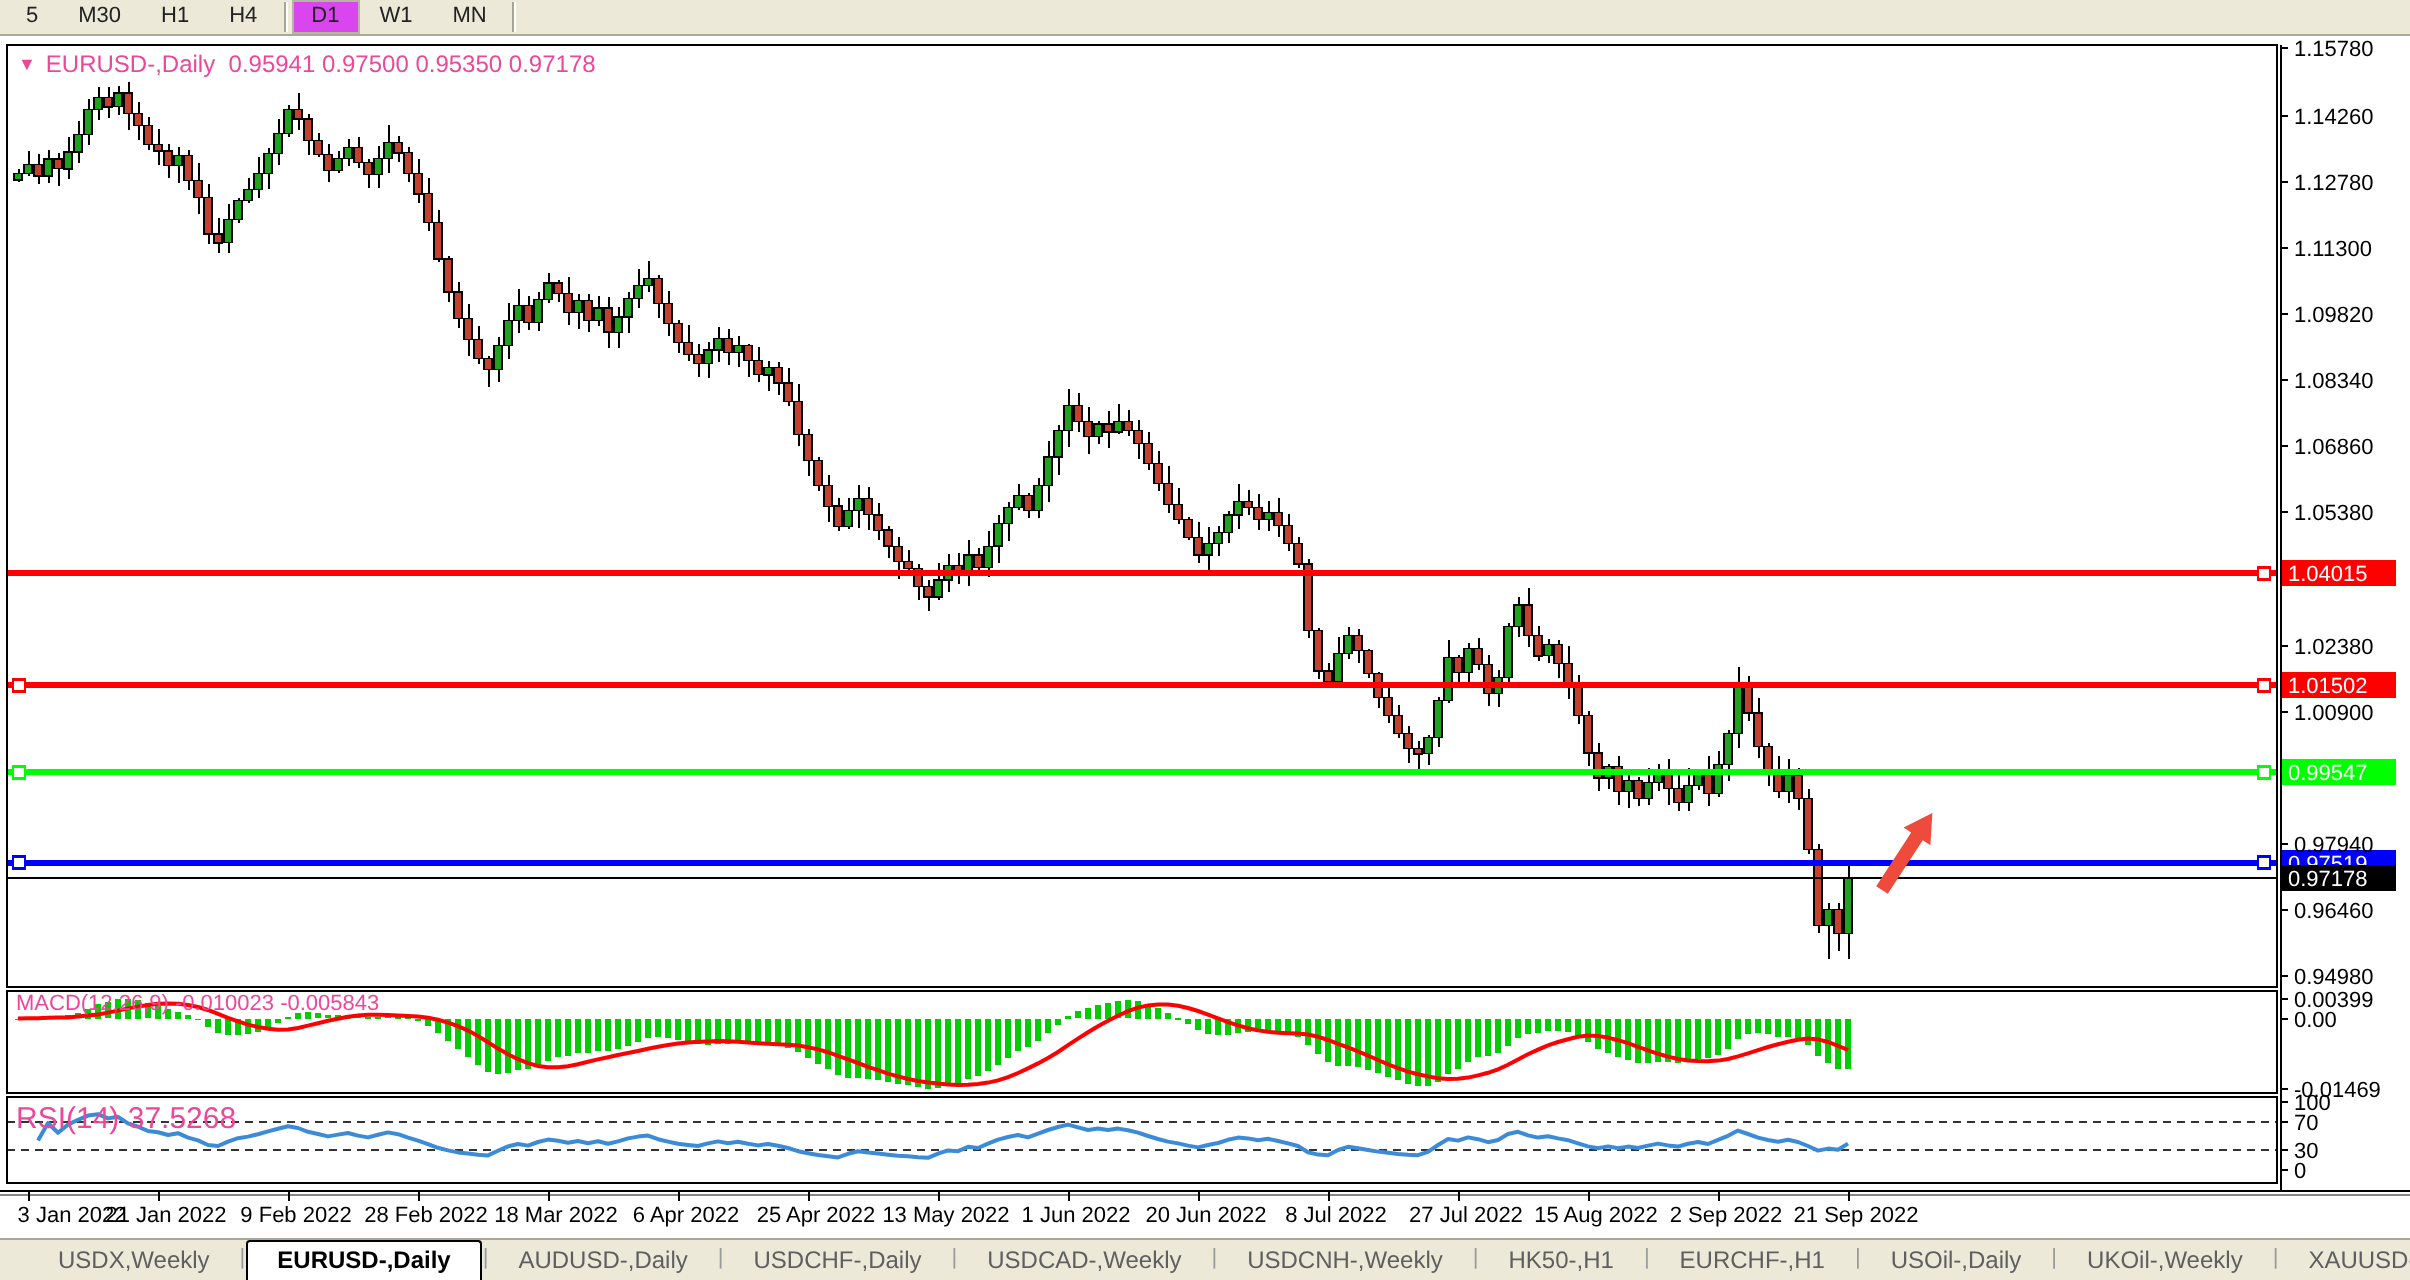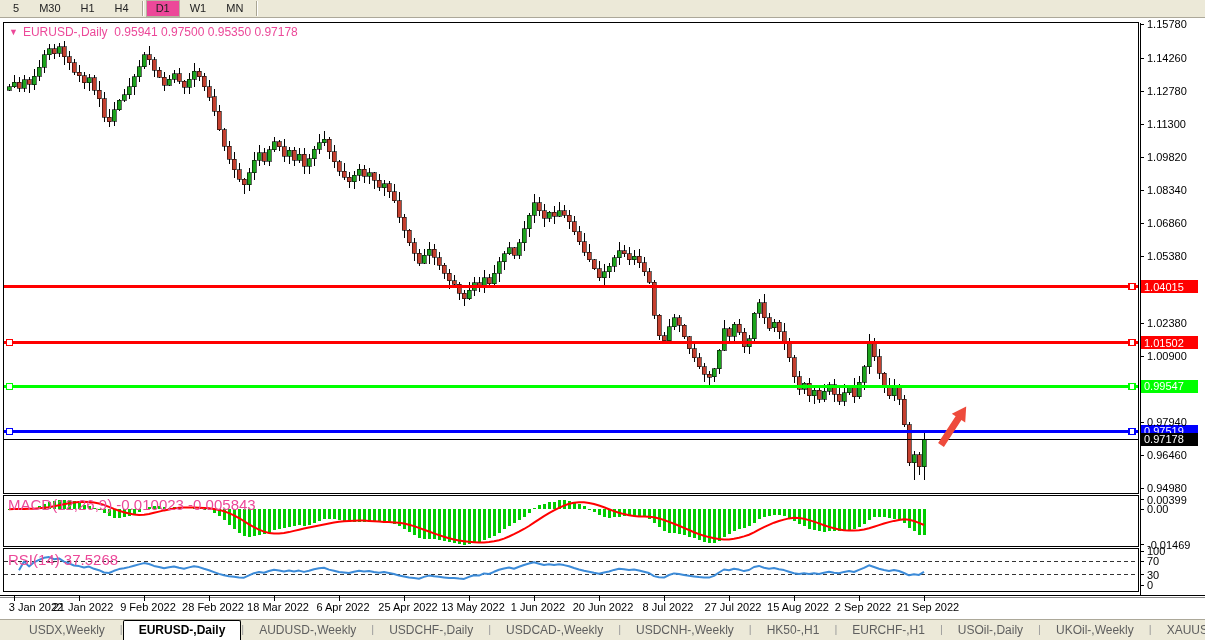--- a/index.html
+++ b/index.html
@@ -3,29 +3,29 @@
 <meta charset="utf-8">
 <style>
   html,body{margin:0;padding:0;}
   body{width:1205px;height:640px;position:relative;overflow:hidden;background:#fff;
        font-family:"Liberation Sans",sans-serif;-webkit-font-smoothing:none;}
   
   .toolbar{position:absolute;top:0;left:0;width:1205px;height:18px;background:#ECE9D8;
            border-bottom:1px solid #ACA899;box-sizing:border-box;display:flex;align-items:center;
            padding-left:3px;}
   .tf-btn{font-size:11px;color:#222;padding:1px 9px;line-height:13px;border:1px solid transparent;cursor:default;}
-  .tf-btn.active{background:#ec4899;border:1px solid #B8B4A2;}
+  .tf-btn.active{background:#d946ef;border:1px solid #B8B4A2;}
   .tf-sep{width:1px;height:15px;background:#A9A593;margin:0 3px;box-shadow:1px 0 0 #fff;}
   
   #chart{position:absolute;top:18px;left:0;background:#fff;}
   
   .overlay{position:absolute;color:#ec4899;white-space:pre;z-index:5;}
   #title-overlay{left:9px;top:25px;font-size:12px;}
   #title-overlay .glyph{font-size:9px;vertical-align:1px;margin-right:5px;}
-  #macd-overlay{left:8px;top:496px;font-size:15px;}
+  #macd-overlay{left:8px;top:496px;font-size:11px;}
   #rsi-overlay{left:8px;top:551px;font-size:15px;}
   
   .tabbar{position:absolute;left:0;top:619px;width:1205px;height:21px;background:#ECE9D8;
           border-top:1px solid #ACA899;box-sizing:border-box;display:flex;align-items:flex-end;
           padding-left:14px;overflow:hidden;}
   .tab{font-size:12px;color:#5f5f5f;padding:2px 15px 3px 15px;line-height:14px;white-space:nowrap;cursor:default;}
   .tab.active{background:#fff;color:#000;font-weight:bold;border:1px solid #000;border-bottom:none;
               border-radius:2px 2px 0 0;}
   .tab-sep{color:#9a9a9a;font-size:11px;line-height:14px;padding:2px 0 4px 0;}
 </style>
@@ -730,21 +730,21 @@
 
 <div class="overlay" id="title-overlay"><span class="glyph">▼</span><span>EURUSD-,Daily</span><span>  </span><span>0.95941 0.97500 0.95350 0.97178</span></div>
 <div class="overlay" id="macd-overlay">MACD(12,26,9) -0.010023 -0.005843</div>
 <div class="overlay" id="rsi-overlay">RSI(14) 37.5268</div>
 
 <div class="tabbar" id="tabbar">
     <span class="tab">USDX,Weekly</span>
     <span class="tab-sep">|</span>
     <span class="tab active">EURUSD-,Daily</span>
     <span class="tab-sep">|</span>
-    <span class="tab">AUDUSD-,Weekly</span>
+    <span class="tab">AUDUSD-,Daily</span>
     <span class="tab-sep">|</span>
     <span class="tab">USDCHF-,Daily</span>
     <span class="tab-sep">|</span>
     <span class="tab">USDCAD-,Weekly</span>
     <span class="tab-sep">|</span>
     <span class="tab">USDCNH-,Weekly</span>
     <span class="tab-sep">|</span>
     <span class="tab">HK50-,H1</span>
     <span class="tab-sep">|</span>
     <span class="tab">EURCHF-,H1</span>

